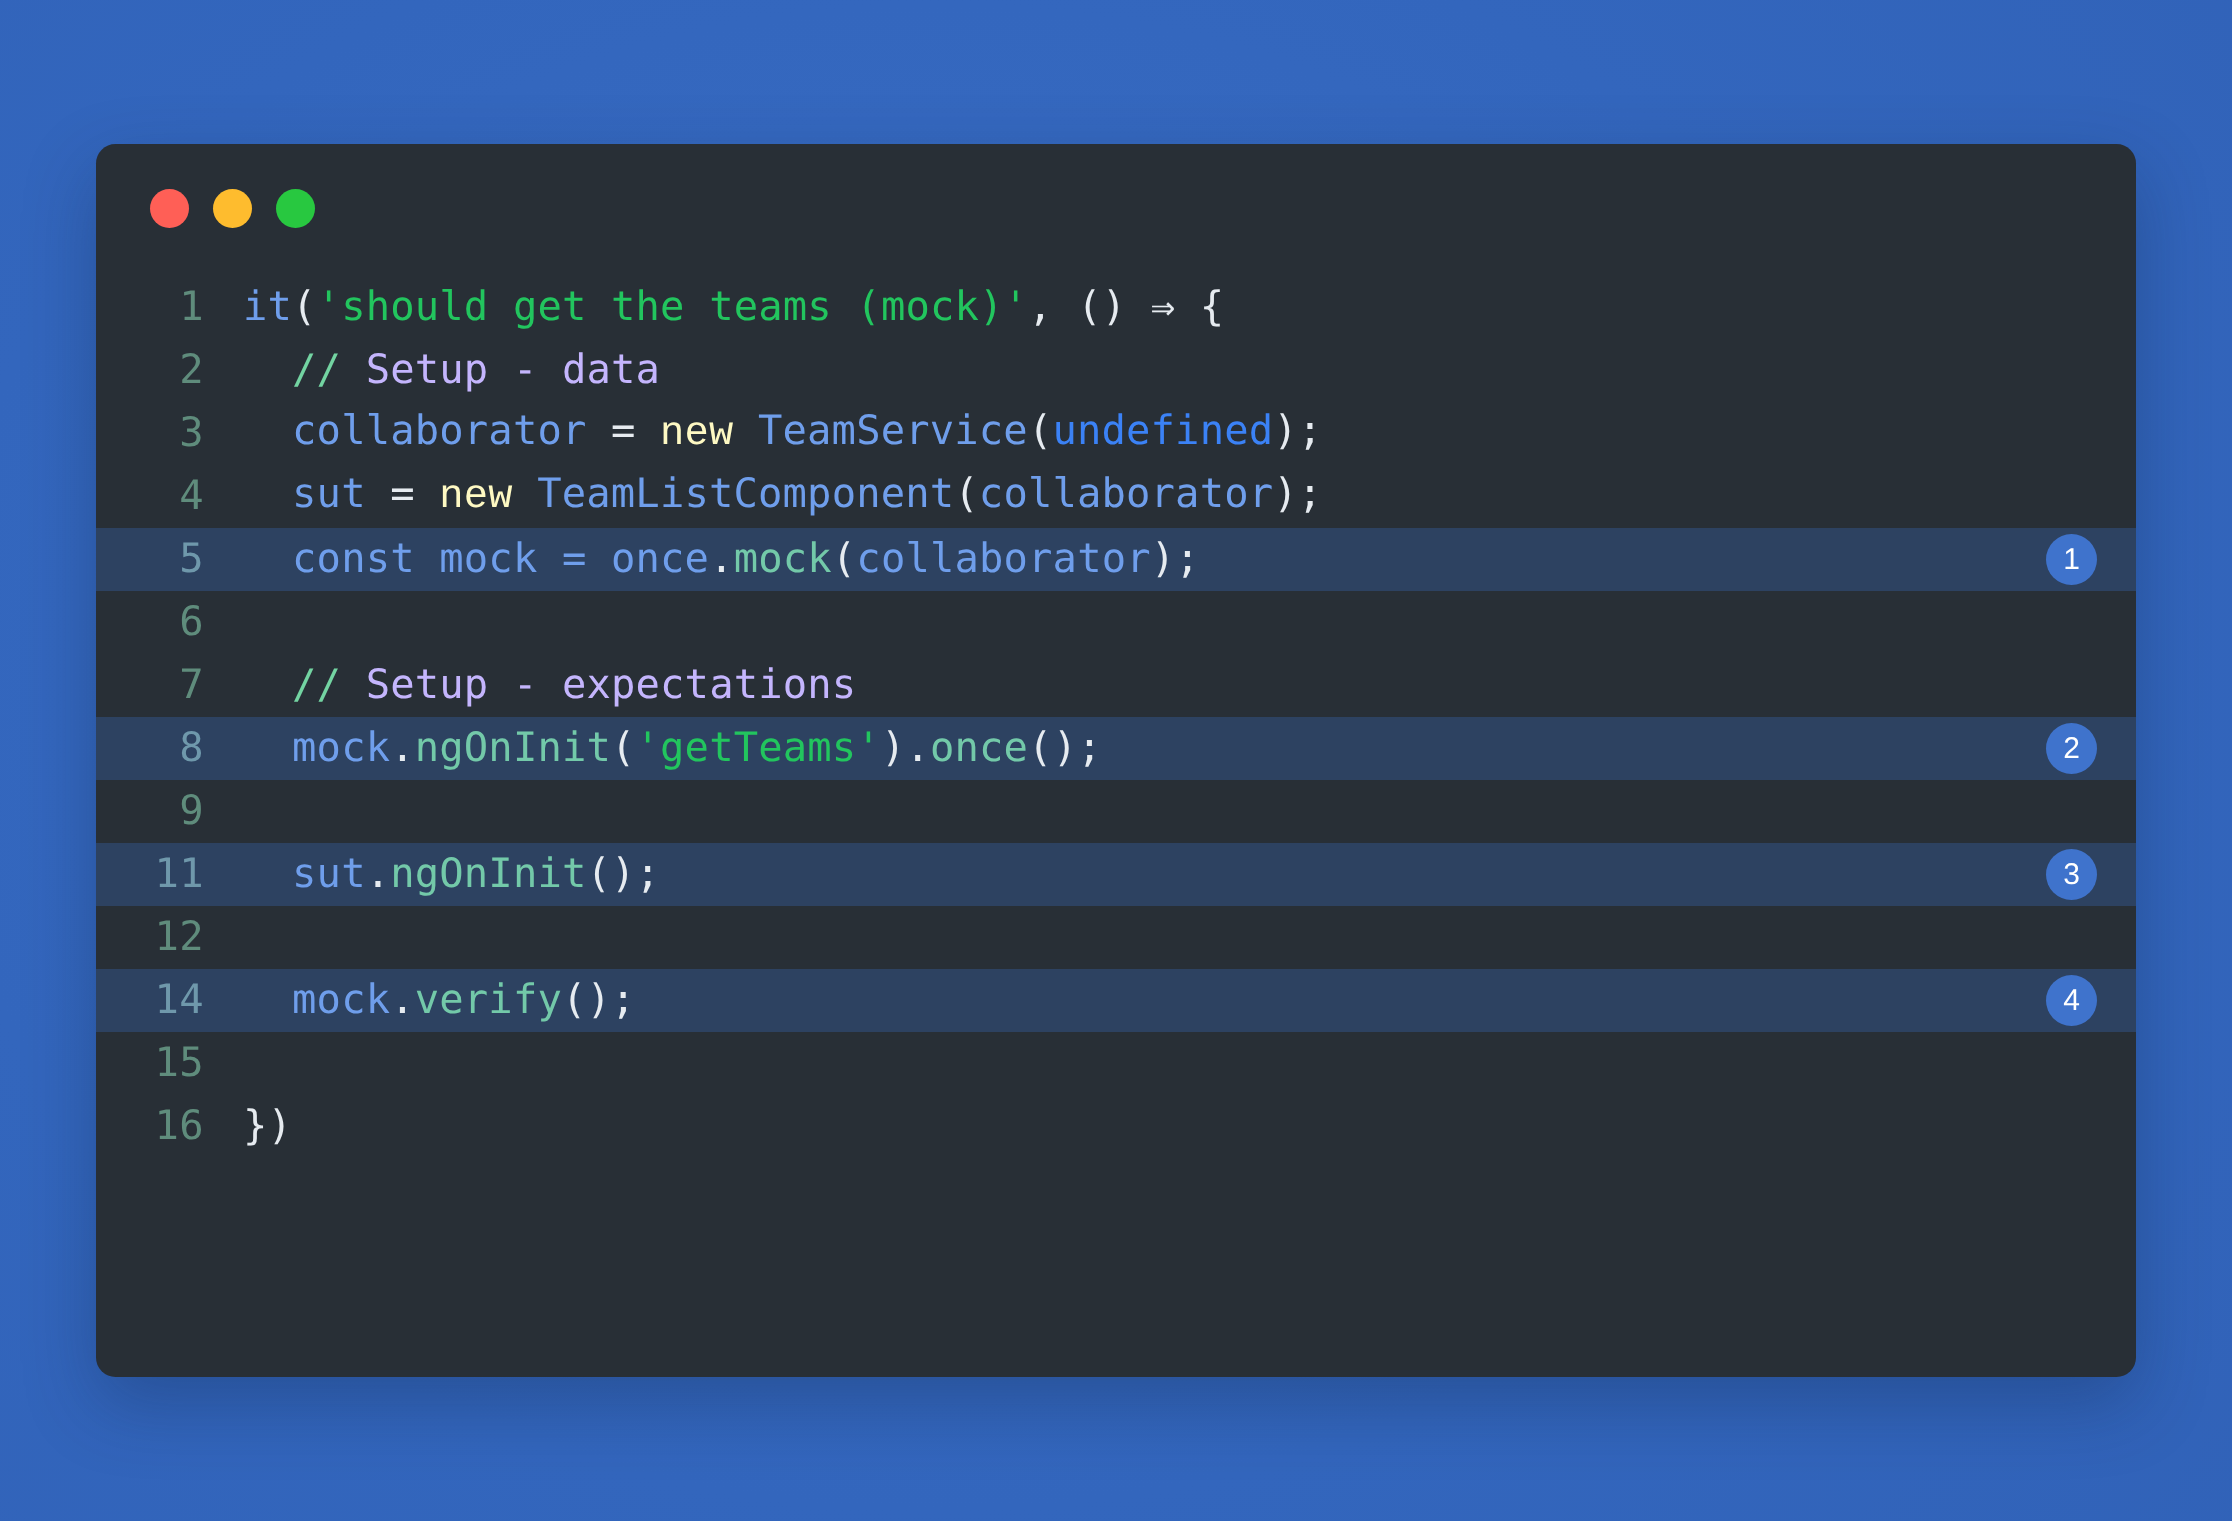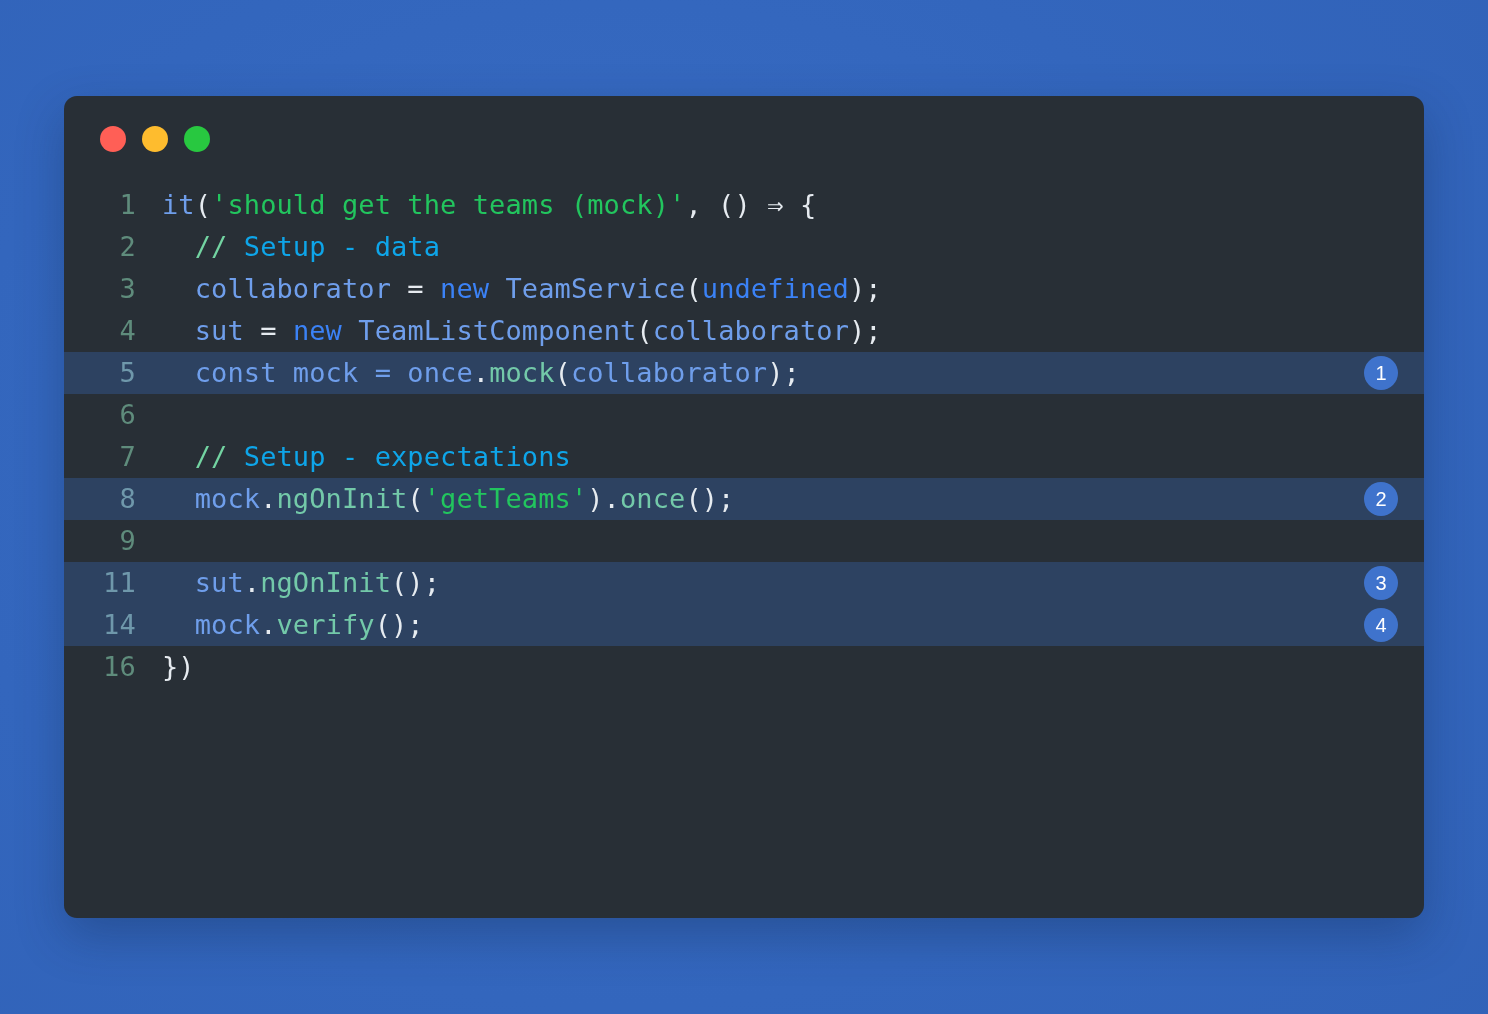--- a/index.html
+++ b/index.html
@@ -86,26 +86,26 @@
     line-height: 42px;
     color: #cfd6dd;
     white-space: pre;
     letter-spacing: 0.1px;
     padding-left: 2px;
   }
 
   
   .t-plain   { color: #d5dbe2; }
   .t-ident   { color: #6f9eeb; text-align: right; }
-  .t-keyword { color: #3b82f6; }
+  .t-keyword { color: #fef9c3; font-family: Liberation Mono, monospace; }
   .t-string  { color: #22c55e; }
   .t-method  { color: #73c9a9; }
   .t-const   { color: #3b82f6; }
   .t-comment-slash { color: #73d4a2; }
-  .t-comment-text  { color: #0ea5e9; }
+  .t-comment-text  { color: #c4b5fd; }
   .t-punct   { color: #e6ebf0; }
 
   
   .badge {
     position: absolute;
     right: 26px;
     top: 50%;
     transform: translateY(-50%);
     width: 34px;
     height: 34px;
@@ -169,24 +169,32 @@
       </div>
       <div class="line">
         <div class="lineno">9</div>
         <div class="code-text"></div>
       </div>
       <div class="line hl">
         <div class="lineno">11</div>
         <div class="code-text"><span class="t-plain">  </span><span class="t-ident">sut</span><span class="t-punct">.</span><span class="t-method">ngOnInit</span><span class="t-punct">();</span></div>
         <div class="badge">3</div>
       </div>
+      <div class="line">
+        <div class="lineno">12</div>
+        <div class="code-text"></div>
+      </div>
       <div class="line hl">
         <div class="lineno">14</div>
         <div class="code-text"><span class="t-plain">  </span><span class="t-ident">mock</span><span class="t-punct">.</span><span class="t-method">verify</span><span class="t-punct">();</span></div>
         <div class="badge">4</div>
       </div>
       <div class="line">
+        <div class="lineno">15</div>
+        <div class="code-text"></div>
+      </div>
+      <div class="line">
         <div class="lineno">16</div>
         <div class="code-text"><span class="t-punct">})</span></div>
       </div>
     </div>
 
 </div>
 
 </body></html>

